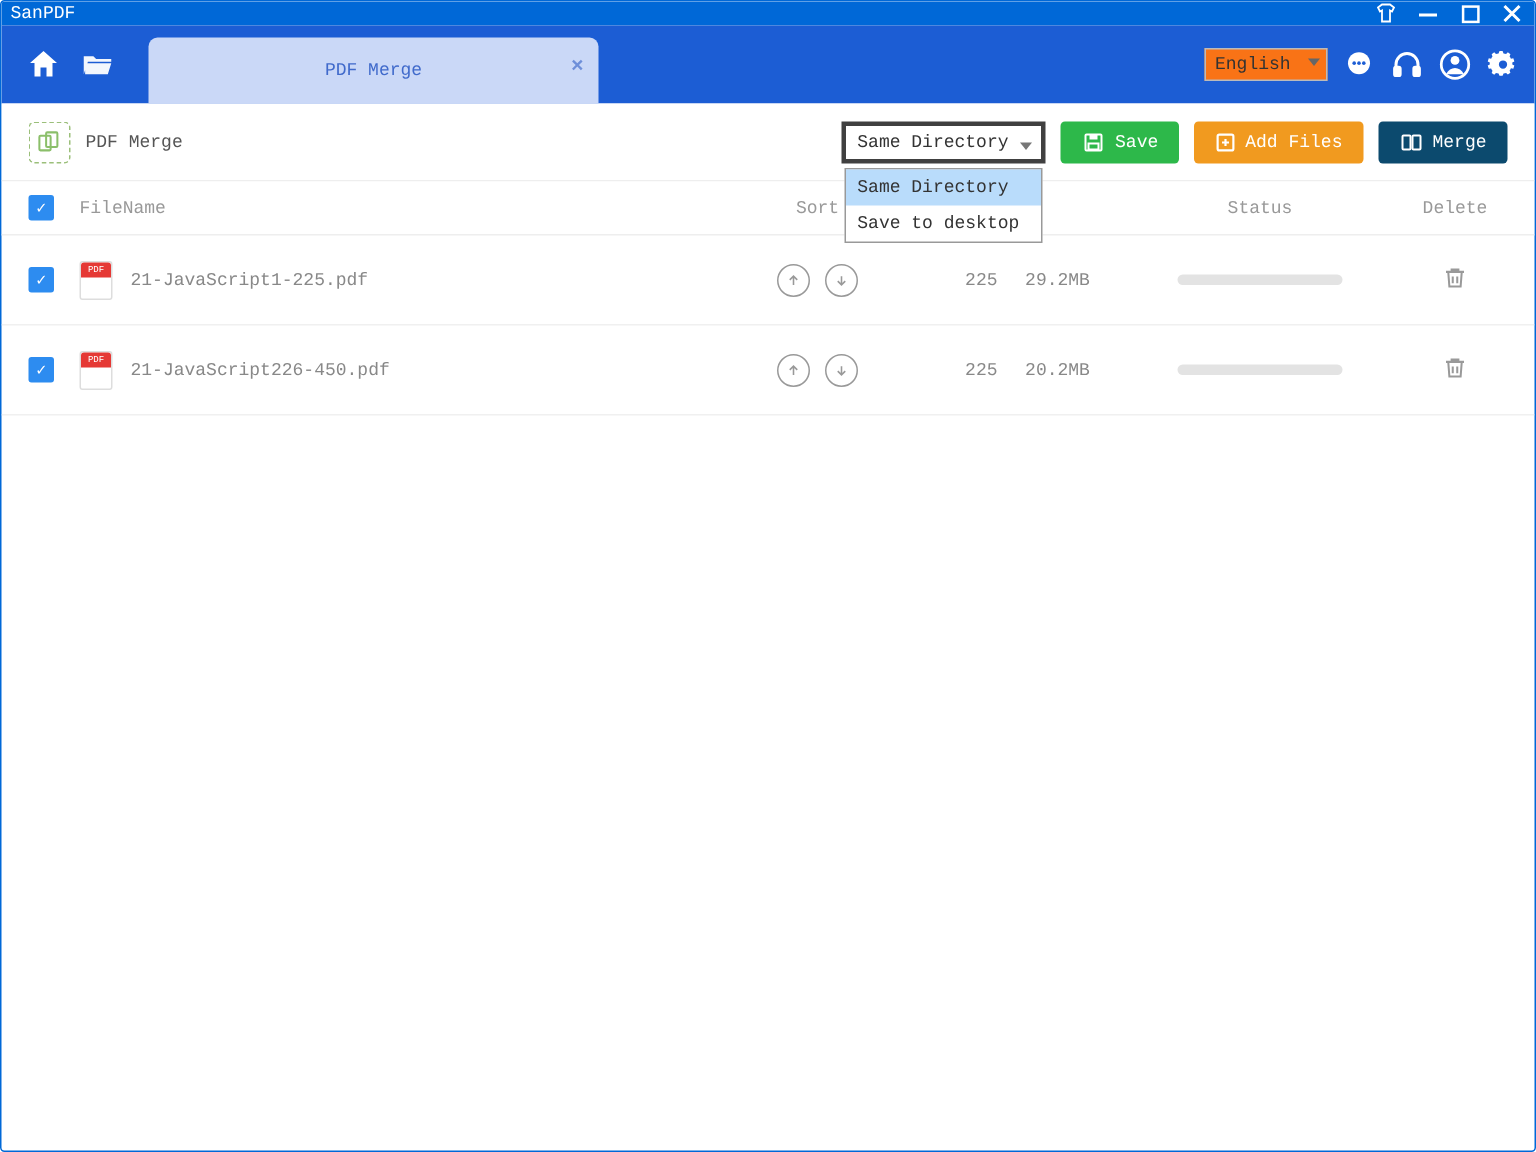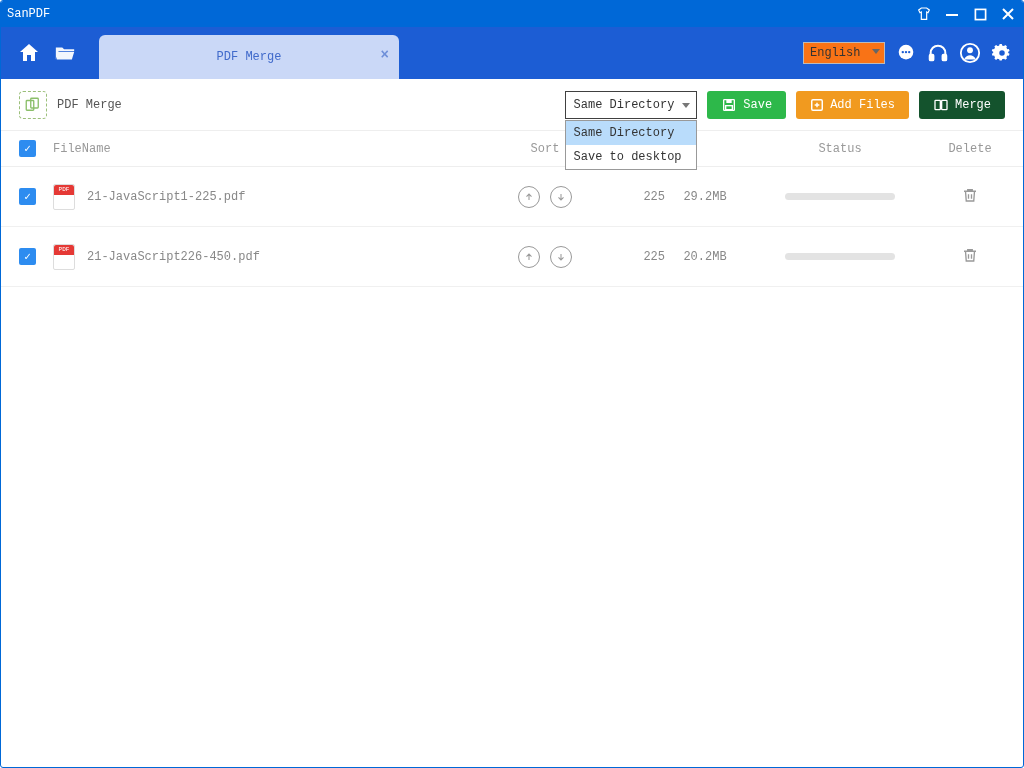--- a/index.html
+++ b/index.html
@@ -9,21 +9,21 @@
     background: #fff;
     width: 1024px;
     height: 768px;
     overflow: hidden;
     border: 1px solid #0068d7;
     border-radius: 3px;
   }
 
   
   .titlebar {
-    height: 26px;
+    height: 16px;
     background: #0068d7;
     color: #fff;
     display: flex;
     align-items: center;
     padding: 0 6px;
   }
   .titlebar-title { flex: 1; font-size: 12px; }
   .titlebar-icons { display: flex; gap: 10px; align-items: center; }
   .titlebar-icons span { cursor: pointer; display:inline-flex; align-items:center; justify-content:center; width:18px; height:18px;}
 
@@ -94,39 +94,39 @@
     align-items: center;
     padding: 0 18px;
     border-bottom: 1px solid #eee;
   }
   .pdfmerge-label { display:flex; align-items:center; gap:10px; color:#555;}
   .pdfmerge-icon {
     width:28px;height:28px;border:1px dashed #9bbf7a;border-radius:4px;display:flex;align-items:center;justify-content:center;
   }
   .actionbar-right { margin-left:auto; display:flex; align-items:center; gap:10px; position:relative;}
   .dir-select {
-    background:#fff; height:28px; min-width:132px; border:1px solid #404040;
+    background:#fff; height:28px; min-width:132px; border:3px solid #404040;
     display:flex; align-items:center; padding:0 22px 0 8px; font-size:12px; color:#333; cursor:pointer; position:relative;
   }
   .dir-select .caret {
     position:absolute; right:6px; top:11px;
     width:0;height:0;border-left:4px solid transparent;border-right:4px solid transparent;border-top:5px solid #777;
   }
   .dropdown {
     position:absolute; top:28px; left:-1px; width:132px; background:#fff; border:1px solid #999; z-index:10;
   }
   .dropdown-item { padding:5px 8px; font-size:12px; color:#333; cursor:pointer; white-space:nowrap;}
   .dropdown-item.selected { background:#b9dcfb;}
   .btn {
     height:28px; border:none; border-radius:3px; padding:0 14px; color:#fff;
     display:flex; align-items:center; gap:6px; font-size:12px; font-family:inherit; cursor:pointer;
   }
   .btn-green { background:#2db84a;}
   .btn-orange { background:#f19a1f;}
-  .btn-blue { background:#14532d;justify-content:flex-end;}
+  .btn-blue { background:#0c4a6e;justify-content:flex-end;}
   .btn .bicon{display:inline-flex;}
 
   
   .theader {
     height:36px; background:#fff; display:flex; align-items:center;
     padding:0 18px; border-bottom:1px solid #eee; color:#999;
   }
   .col-check{width:34px;display:flex;align-items:center;}
   .col-name{flex:1;padding-left:0;}
   .col-sort{width:120px;text-align:center;}

